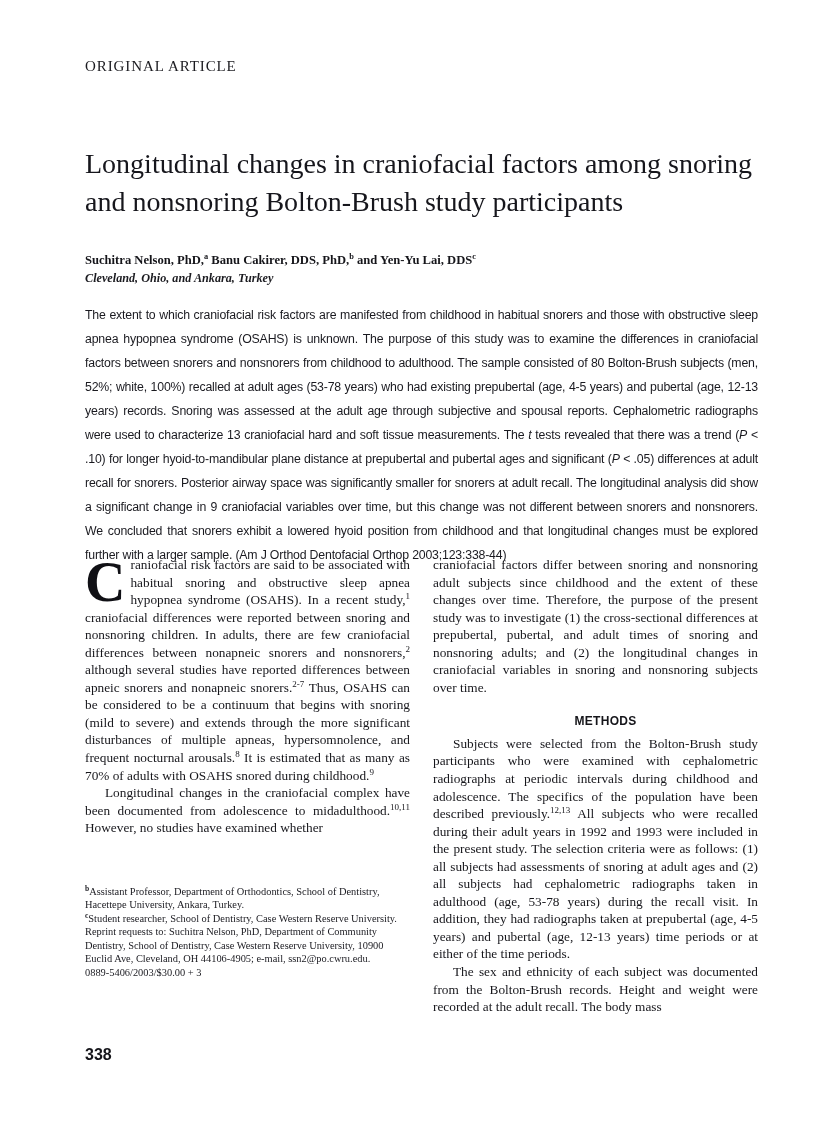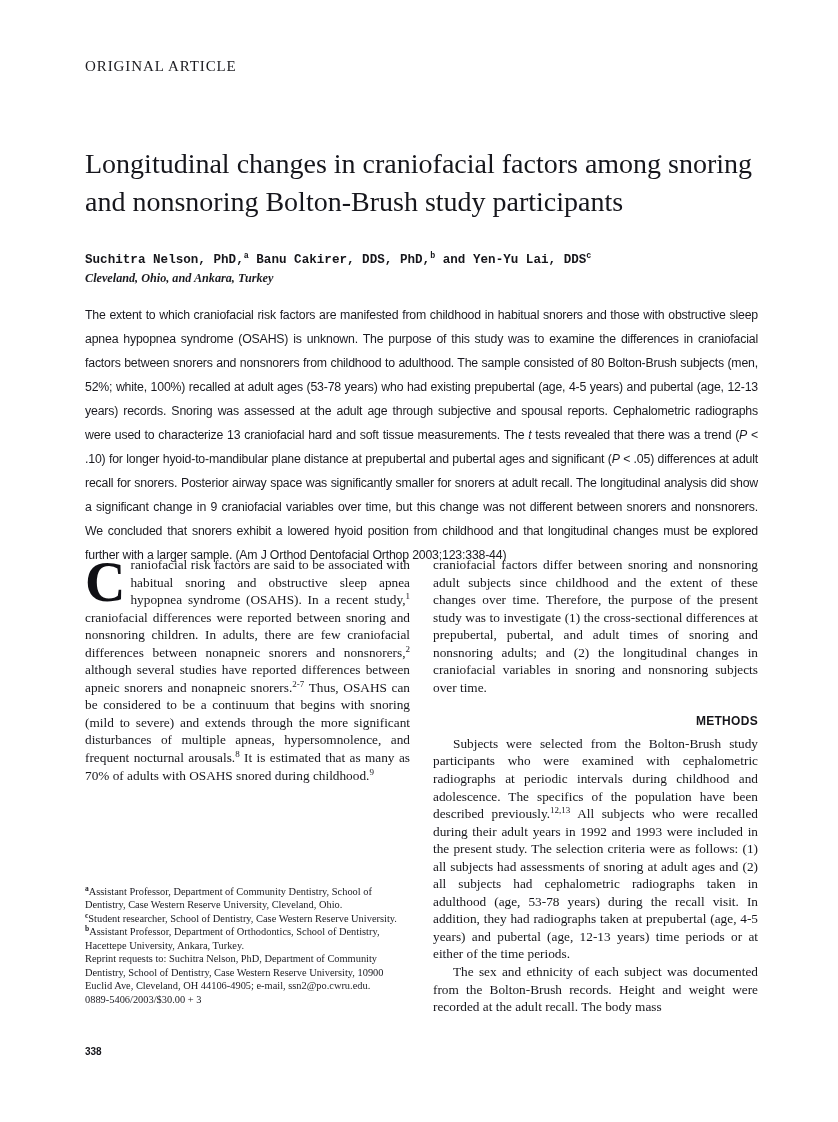--- a/index.html
+++ b/index.html
@@ -46,21 +46,21 @@
     line-height: 38px;
     font-weight: 400;
     color: #16161c;
   }
 
   .authors {
     position: absolute;
     left: 85px;
     top: 252px;
     width: 672px;
-    font-family: Liberation Mono, monospace;
+    font-family: Liberation Serif, serif;
     font-size: 12.6px;
     font-weight: bold;
     color: #15151a;
     line-height: 16px;
   }
   .authors sup {
     font-size: 8.4px;
     vertical-align: super;
     line-height: 0;
   }
@@ -134,21 +134,21 @@
   .sec-head {
     font-family: "Liberation Sans", "DejaVu Sans", sans-serif;
     font-size: 12px;
     font-weight: bold;
     letter-spacing: 0.3px;
     color: #15151a;
     margin: 0;
     padding-top: 17px;
     padding-bottom: 4px;
     text-indent: 0;
-    text-align: right;
+    text-align: center;
   }
 
   
   .footnotes {
     position: absolute;
     left: 85px;
     top: 885px;
     width: 325px;
     font-family: "Liberation Serif", "DejaVu Serif", serif;
     font-size: 10.4px;
@@ -162,21 +162,21 @@
     vertical-align: super;
     line-height: 0;
     font-weight: bold;
   }
 
   .folio {
     position: absolute;
     left: 85px;
     top: 1046px;
     font-family: "Liberation Sans", "DejaVu Sans", sans-serif;
-    font-size: 10px;
+    font-size: 16px;
     font-weight: bold;
     color: #15151a;
   }
 </style>
 </head>
 <body>
 
 <div class="page">
 
   <div class="kicker">ORIGINAL ARTICLE</div>
@@ -186,34 +186,34 @@
   <div class="authors">Suchitra Nelson, PhD,<sup>a</sup> Banu Cakirer, DDS, PhD,<sup>b</sup> and Yen-Yu Lai, DDS<sup>c</sup></div>
 
   <div class="affil-line">Cleveland, Ohio, and Ankara, Turkey</div>
 
   <div class="abstract">The extent to which craniofacial risk factors are manifested from childhood in habitual snorers and those with obstructive sleep apnea hypopnea syndrome (OSAHS) is unknown. The purpose of this study was to examine the differences in craniofacial factors between snorers and nonsnorers from childhood to adulthood. The sample consisted of 80 Bolton-Brush subjects (men, 52%; white, 100%) recalled at adult ages (53-78 years) who had existing prepubertal (age, 4-5 years) and pubertal (age, 12-13 years) records. Snoring was assessed at the adult age through subjective and spousal reports. Cephalometric radiographs were used to characterize 13 craniofacial hard and soft tissue measurements. The <i>t</i> tests revealed that there was a trend (<i>P</i> &lt; .10) for longer hyoid-to-mandibular plane distance at prepubertal and pubertal ages and significant (<i>P</i> &lt; .05) differences at adult recall for snorers. Posterior airway space was significantly smaller for snorers at adult recall. The longitudinal analysis did show a significant change in 9 craniofacial variables over time, but this change was not different between snorers and nonsnorers. We concluded that snorers exhibit a lowered hyoid position from childhood and that longitudinal changes must be explored further with a larger sample. (Am J Orthod Dentofacial Orthop 2003;123:338-44)</div>
 
   <div class="col col-left">
     <p class="dropcap-para noindent">
       <span class="dropcap">C</span><span>raniofacial risk factors are said to be associated with habitual snoring and obstructive sleep apnea hypopnea syndrome (OSAHS). In a recent study,<sup>1</sup> craniofacial differences were reported between snoring and nonsnoring children. In adults, there are few craniofacial differences between nonapneic snorers and nonsnorers,<sup>2</sup> although several studies have reported differences between apneic snorers and nonapneic snorers.<sup>2-7</sup> Thus, OSAHS can be considered to be a continuum that begins with snoring (mild to severe) and extends through the more significant disturbances of multiple apneas, hypersomnolence, and frequent nocturnal arousals.<sup>8</sup> It is estimated that as many as 70% of adults with OSAHS snored during childhood.<sup>9</sup></span>
     </p>
+    <p><span>Longitudinal changes in the craniofacial complex have been documented from adolescence to midadulthood.<sup>10,11</sup> However, no studies have examined whether</span></p>
   </div>
 
   <div class="col col-right">
     <p class="noindent"><span>craniofacial factors differ between snoring and nonsnoring adult subjects since childhood and the extent of these changes over time. Therefore, the purpose of the present study was to investigate (1) the cross-sectional differences at prepubertal, pubertal, and adult times of snoring and nonsnoring adults; and (2) the longitudinal changes in craniofacial variables in snoring and nonsnoring subjects over time.</span></p>
 
     <p class="sec-head">METHODS</p>
 
     <p><span>Subjects were selected from the Bolton-Brush study participants who were examined with cephalometric radiographs at periodic intervals during childhood and adolescence. The specifics of the population have been described previously.<sup>12,13</sup> All subjects who were recalled during their adult years in 1992 and 1993 were included in the present study. The selection criteria were as follows: (1) all subjects had assessments of snoring at adult ages and (2) all subjects had cephalometric radiographs taken in adulthood (age, 53-78 years) during the recall visit. In addition, they had radiographs taken at prepubertal (age, 4-5 years) and pubertal (age, 12-13 years) time periods or at either of the time periods.</span></p>
     <p><span>The sex and ethnicity of each subject was documented from the Bolton-Brush records. Height and weight were recorded at the adult recall. The body mass</span></p>
   </div>
 
   <div class="footnotes">
-    <p><sup>a</sup>Assistant Professor, Department of Community Dentistry, School of Dentistry, Case Western Reserve University, Cleveland, Ohio.</p>
+    <p><sup>b</sup>Assistant Professor, Department of Orthodontics, School of Dentistry, Hacettepe University, Ankara, Turkey.</p>
     <p><sup>c</sup>Student researcher, School of Dentistry, Case Western Reserve University.</p>
-    <p><sup>b</sup>Assistant Professor, Department of Orthodontics, School of Dentistry, Hacettepe University, Ankara, Turkey.</p>
     <p>Reprint requests to: Suchitra Nelson, PhD, Department of Community Dentistry, School of Dentistry, Case Western Reserve University, 10900 Euclid Ave, Cleveland, OH 44106-4905; e-mail, ssn2@po.cwru.edu.</p>
     <p>0889-5406/2003/$30.00 + 3</p>
   </div>
 
   <div class="folio">338</div>
 
 </div>
 
 </body></html>

